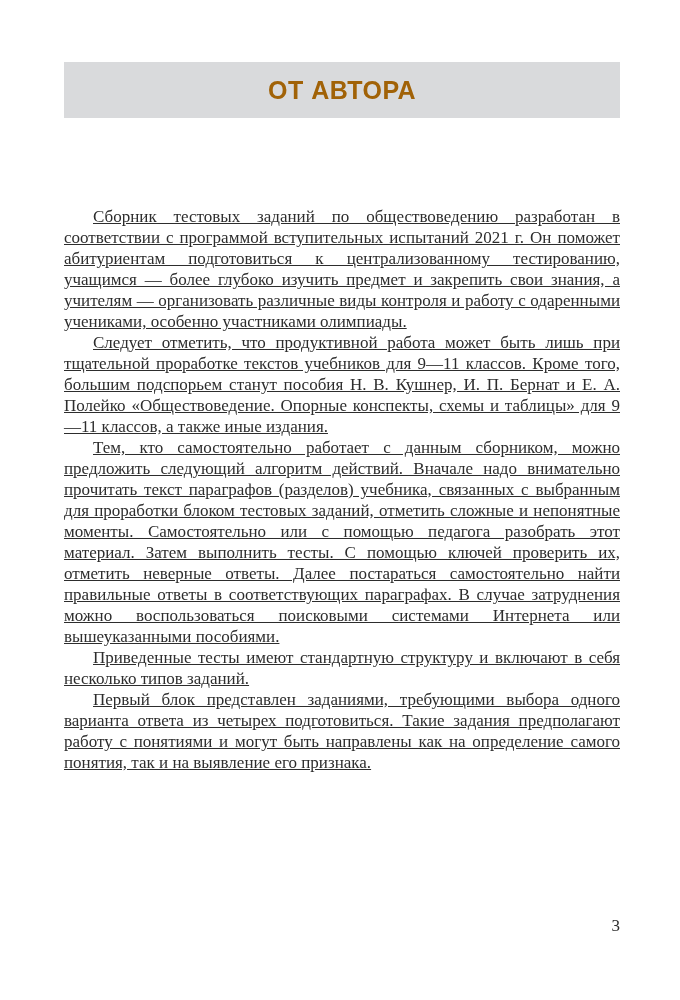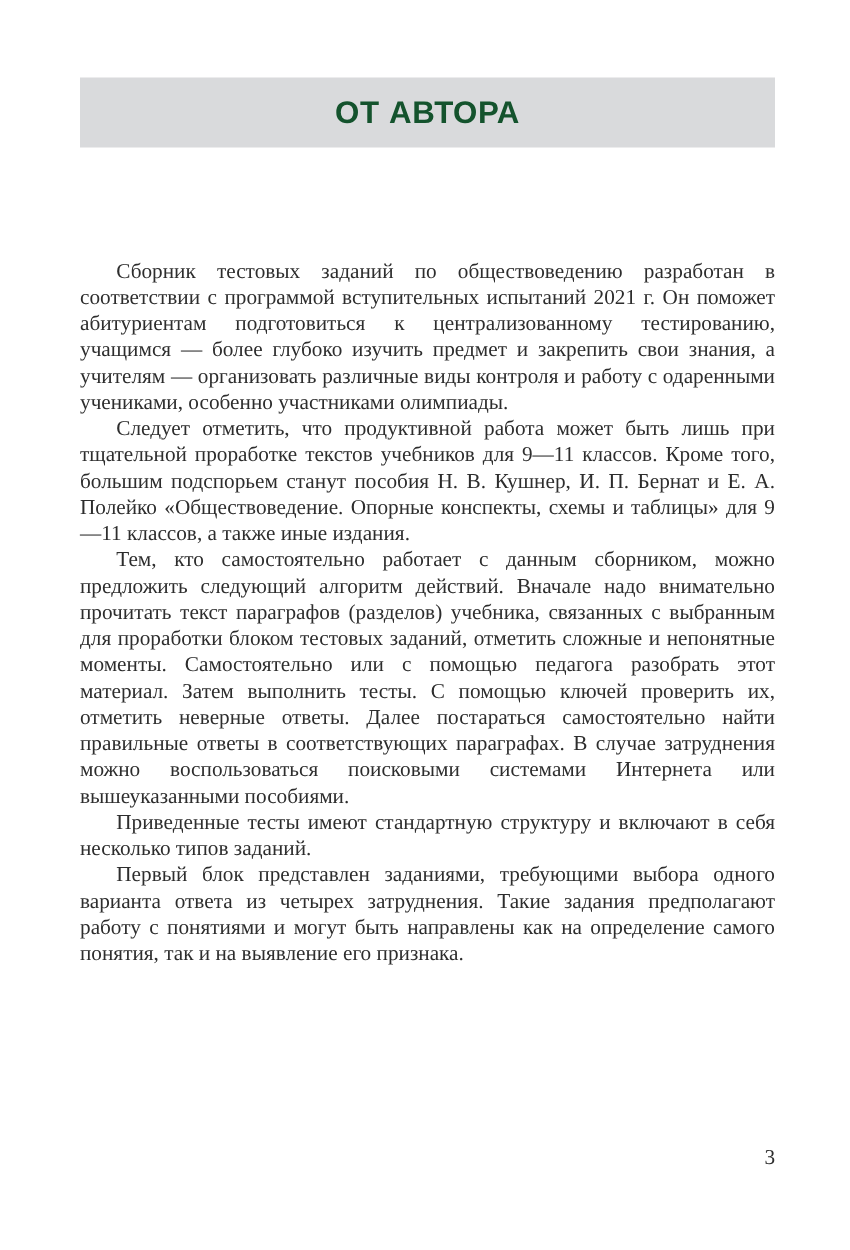--- a/index.html
+++ b/index.html
@@ -24,36 +24,37 @@
     background: #d9dadc;
     display: flex;
     align-items: center;
     justify-content: center;
   }
   .header-title {
     font-family: "Liberation Sans", sans-serif;
     font-weight: 700;
     font-size: 25px;
     letter-spacing: 0.5px;
-    color: #14532d;
+    color: #a16207;
   }
   .content {
     position: absolute;
     left: 64px;
     top: 206px;
     width: 556px;
     color: #2d2d2d;
     font-size: 17px;
     line-height: 21px;
     text-align: justify;
   }
   .content p {
     margin: 0;
     padding: 0;
     text-indent: 29px;
+    text-decoration: underline;
   }
   .page-number {
     position: absolute;
     left: 64px;
     top: 916px;
     width: 556px;
     text-align: right;
     font-size: 17px;
     color: #2d2d2d;
   }
@@ -65,18 +66,18 @@
 
   <div class="header-bar">
     <span class="header-title">ОТ АВТОРА</span>
   </div>
 
   <div class="content">
     <p>Сборник тестовых заданий по обществоведению разработан в соответствии с программой вступительных испытаний 2021 г. Он поможет абитуриентам подготовиться к централизованному тестированию, учащимся — более глубоко изучить предмет и закрепить свои знания, а учителям — организовать различные виды контроля и работу с одаренными учениками, особенно участниками олимпиады.</p>
     <p>Следует отметить, что продуктивной работа может быть лишь при тщательной проработке текстов учебников для 9—11 классов. Кроме того, большим подспорьем станут пособия Н. В. Кушнер, И. П. Бернат и Е. А. Полейко «Обществоведение. Опорные конспекты, схемы и таблицы» для 9—11 классов, а также иные издания.</p>
     <p>Тем, кто самостоятельно работает с данным сборником, можно предложить следующий алгоритм действий. Вначале надо внимательно прочитать текст параграфов (разделов) учебника, связанных с выбранным для проработки блоком тестовых заданий, отметить сложные и непонятные моменты. Самостоятельно или с помощью педагога разобрать этот материал. Затем выполнить тесты. С помощью ключей проверить их, отметить неверные ответы. Далее постараться самостоятельно найти правильные ответы в соответствующих параграфах. В случае затруднения можно воспользоваться поисковыми системами Интернета или вышеуказанными пособиями.</p>
     <p>Приведенные тесты имеют стандартную структуру и включают в себя несколько типов заданий.</p>
-    <p>Первый блок представлен заданиями, требующими выбора одного варианта ответа из четырех затруднения. Такие задания предполагают работу с понятиями и могут быть направлены как на определение самого понятия, так и на выявление его признака.</p>
+    <p>Первый блок представлен заданиями, требующими выбора одного варианта ответа из четырех подготовиться. Такие задания предполагают работу с понятиями и могут быть направлены как на определение самого понятия, так и на выявление его признака.</p>
   </div>
 
   <div class="page-number">3</div>
 
 </div>
 
 </body></html>

